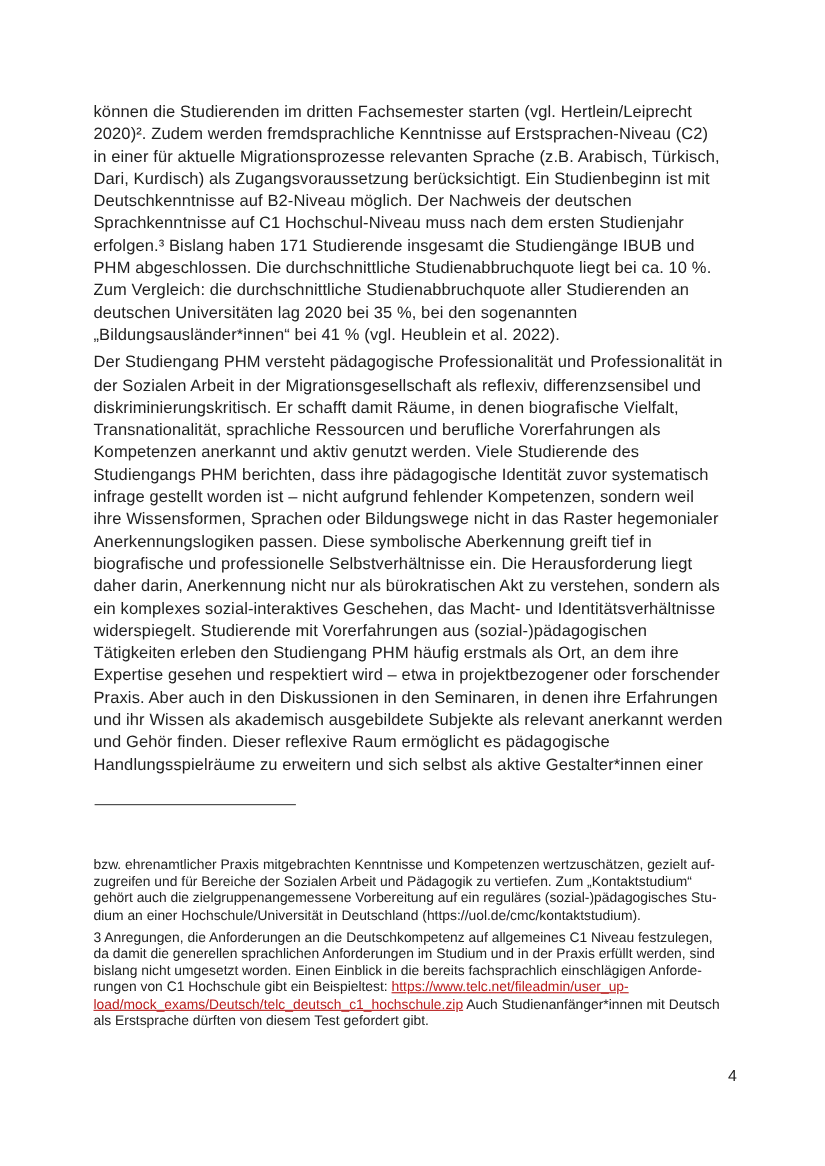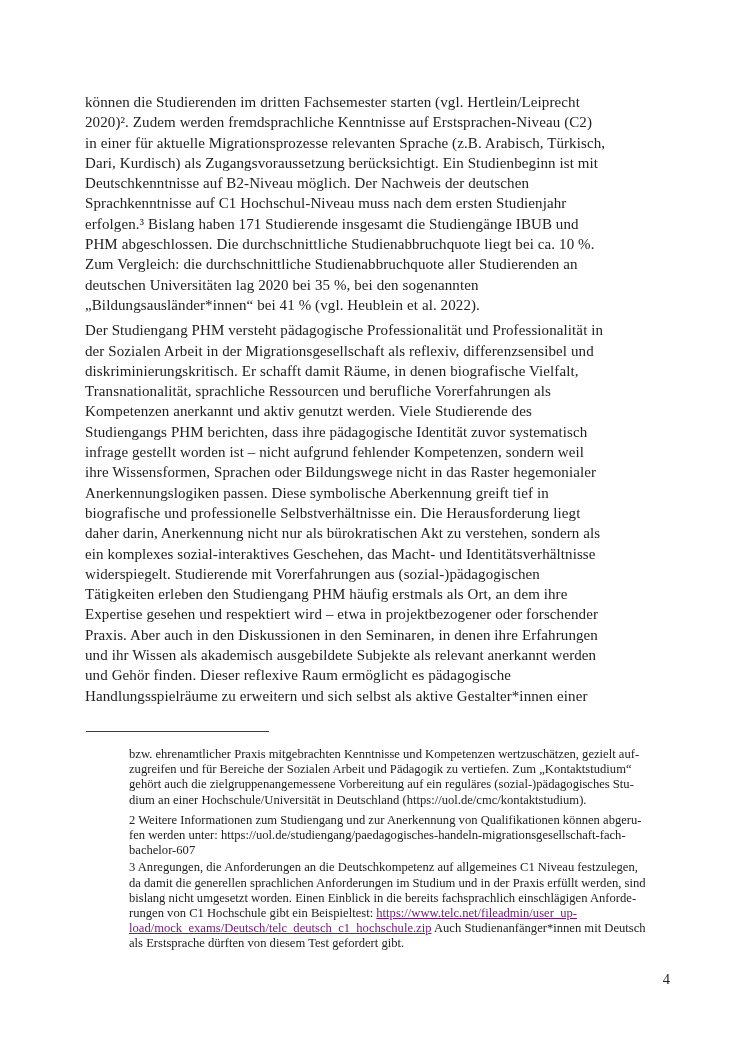--- a/index.html
+++ b/index.html
@@ -5,21 +5,21 @@
   html, body {
     margin: 0;
     padding: 0;
     background: #ffffff;
   }
   .page {
     position: relative;
     width: 750px;
     height: 1060px;
     background: #ffffff;
-    font-family: Liberation Serif, serif;
+    font-family: Liberation Sans, sans-serif;
     color: #212121;
     overflow: hidden;
   }
   .content {
     position: absolute;
     left: 85px;
     top: 92px;
     width: 586px;
   }
   .para {
@@ -33,38 +33,37 @@
     position: absolute;
     left: 86px;
     top: 731px;
     width: 183px;
     height: 0;
     border-top: 1.6px solid #3d3d3d;
   }
   .footnotes {
     position: absolute;
     left: 85px;
-    top: 747px;
+    top: 779px;
     width: 586px;
-    margin-left: 44px;
   }
   .fn {
     margin: 0;
     font-size: 12.6px;
     line-height: 15.2px;
     white-space: pre;
   }
   .fn.gap-after {
     margin-bottom: 5px;
   }
   .fn.small-gap-after {
     margin-bottom: 2px;
   }
   .link {
-    color: #701a75;
+    color: #b91c1c;
     text-decoration: underline;
     cursor: pointer;
   }
   .page-number {
     position: absolute;
     top: 971px;
     left: 0;
     width: 670px;
     text-align: right;
     font-size: 14.5px;
@@ -109,23 +108,20 @@
 Handlungsspielräume zu erweitern und sich selbst als aktive Gestalter*innen einer</p>
   </div>
 
   <div class="fn-sep"></div>
 
   <div class="footnotes">
     <p class="fn gap-after">bzw. ehrenamtlicher Praxis mitgebrachten Kenntnisse und Kompetenzen wertzuschätzen, gezielt auf-
 zugreifen und für Bereiche der Sozialen Arbeit und Pädagogik zu vertiefen. Zum „Kontaktstudium“
 gehört auch die zielgruppenangemessene Vorbereitung auf ein reguläres (sozial-)pädagogisches Stu-
 dium an einer Hochschule/Universität in Deutschland (https://uol.de/cmc/kontaktstudium).</p>
-    <p class="fn small-gap-after">2 Weitere Informationen zum Studiengang und zur Anerkennung von Qualifikationen können abgeru-
-fen werden unter: https://uol.de/studiengang/paedagogisches-handeln-migrationsgesellschaft-fach-
-bachelor-607</p>
     <p class="fn"><span>3 Anregungen, die Anforderungen an die Deutschkompetenz auf allgemeines C1 Niveau festzulegen,
 da damit die generellen sprachlichen Anforderungen im Studium und in der Praxis erfüllt werden, sind
 bislang nicht umgesetzt worden. Einen Einblick in die bereits fachsprachlich einschlägigen Anforde-
 rungen von C1 Hochschule gibt ein Beispieltest: </span><a class="link">https://www.telc.net/fileadmin/user_up-
 load/mock_exams/Deutsch/telc_deutsch_c1_hochschule.zip</a><span> Auch Studienanfänger*innen mit Deutsch
 als Erstsprache dürften von diesem Test gefordert gibt.</span></p>
   </div>
 
   <div class="page-number">4</div>
 

